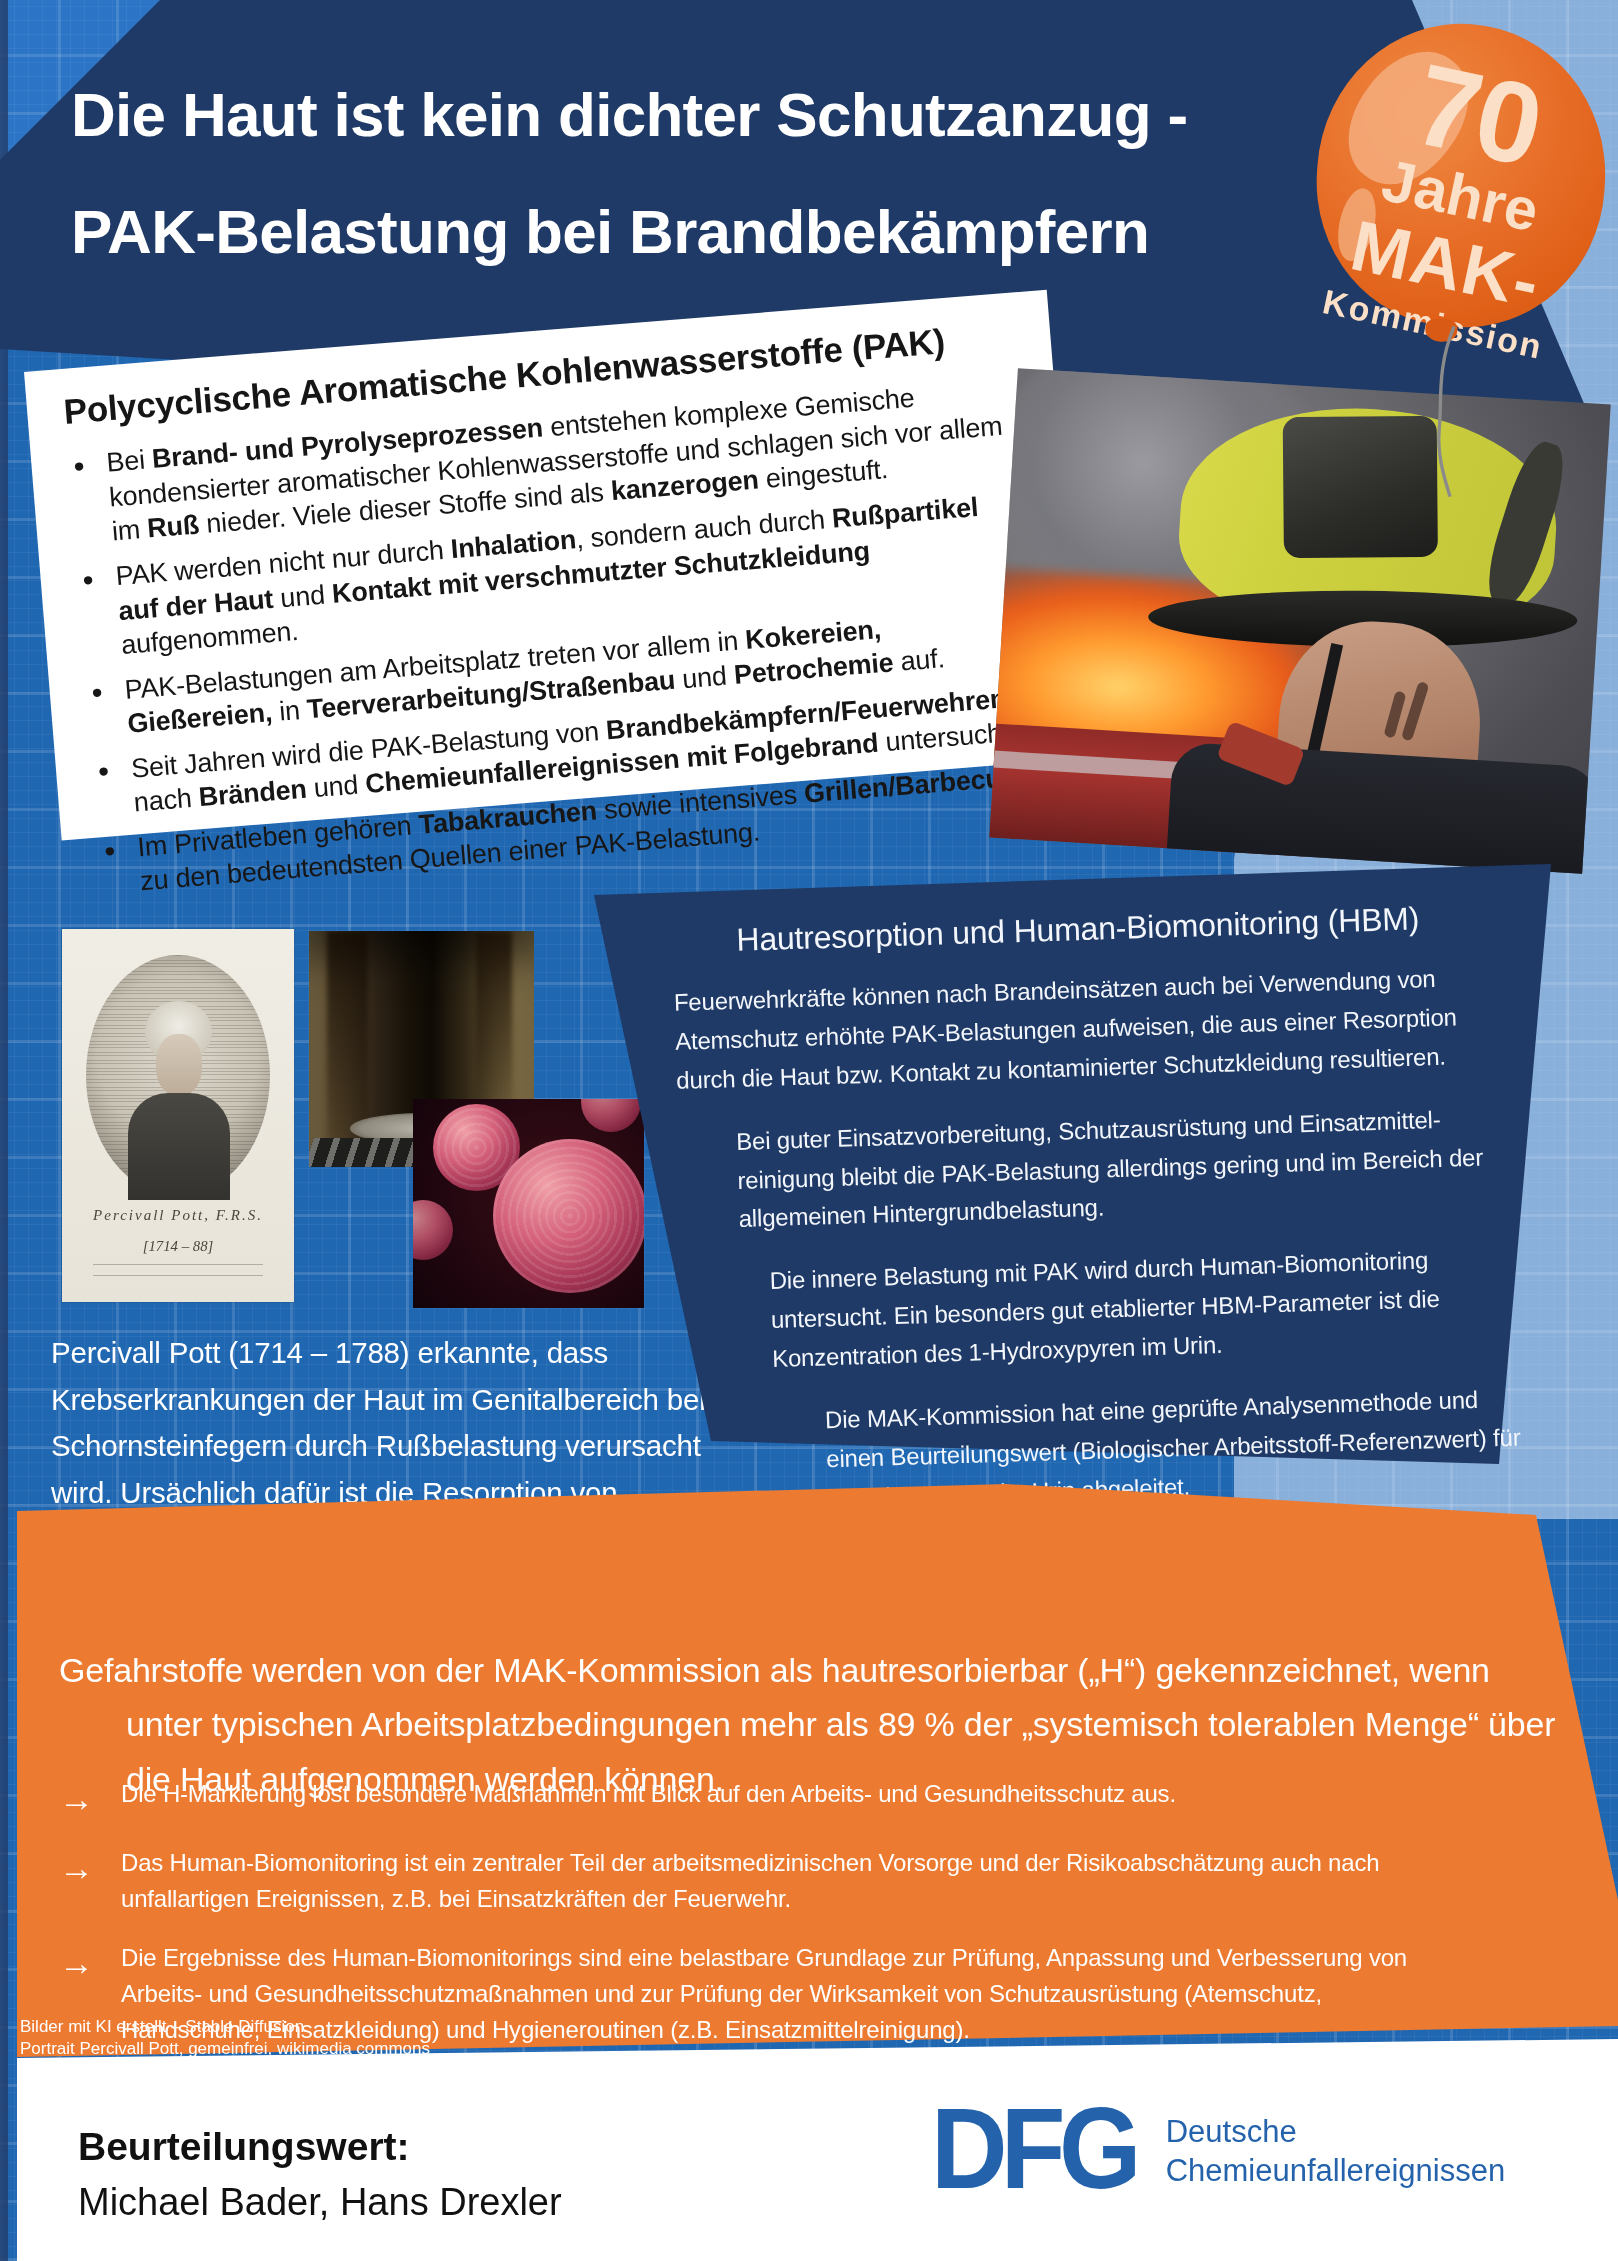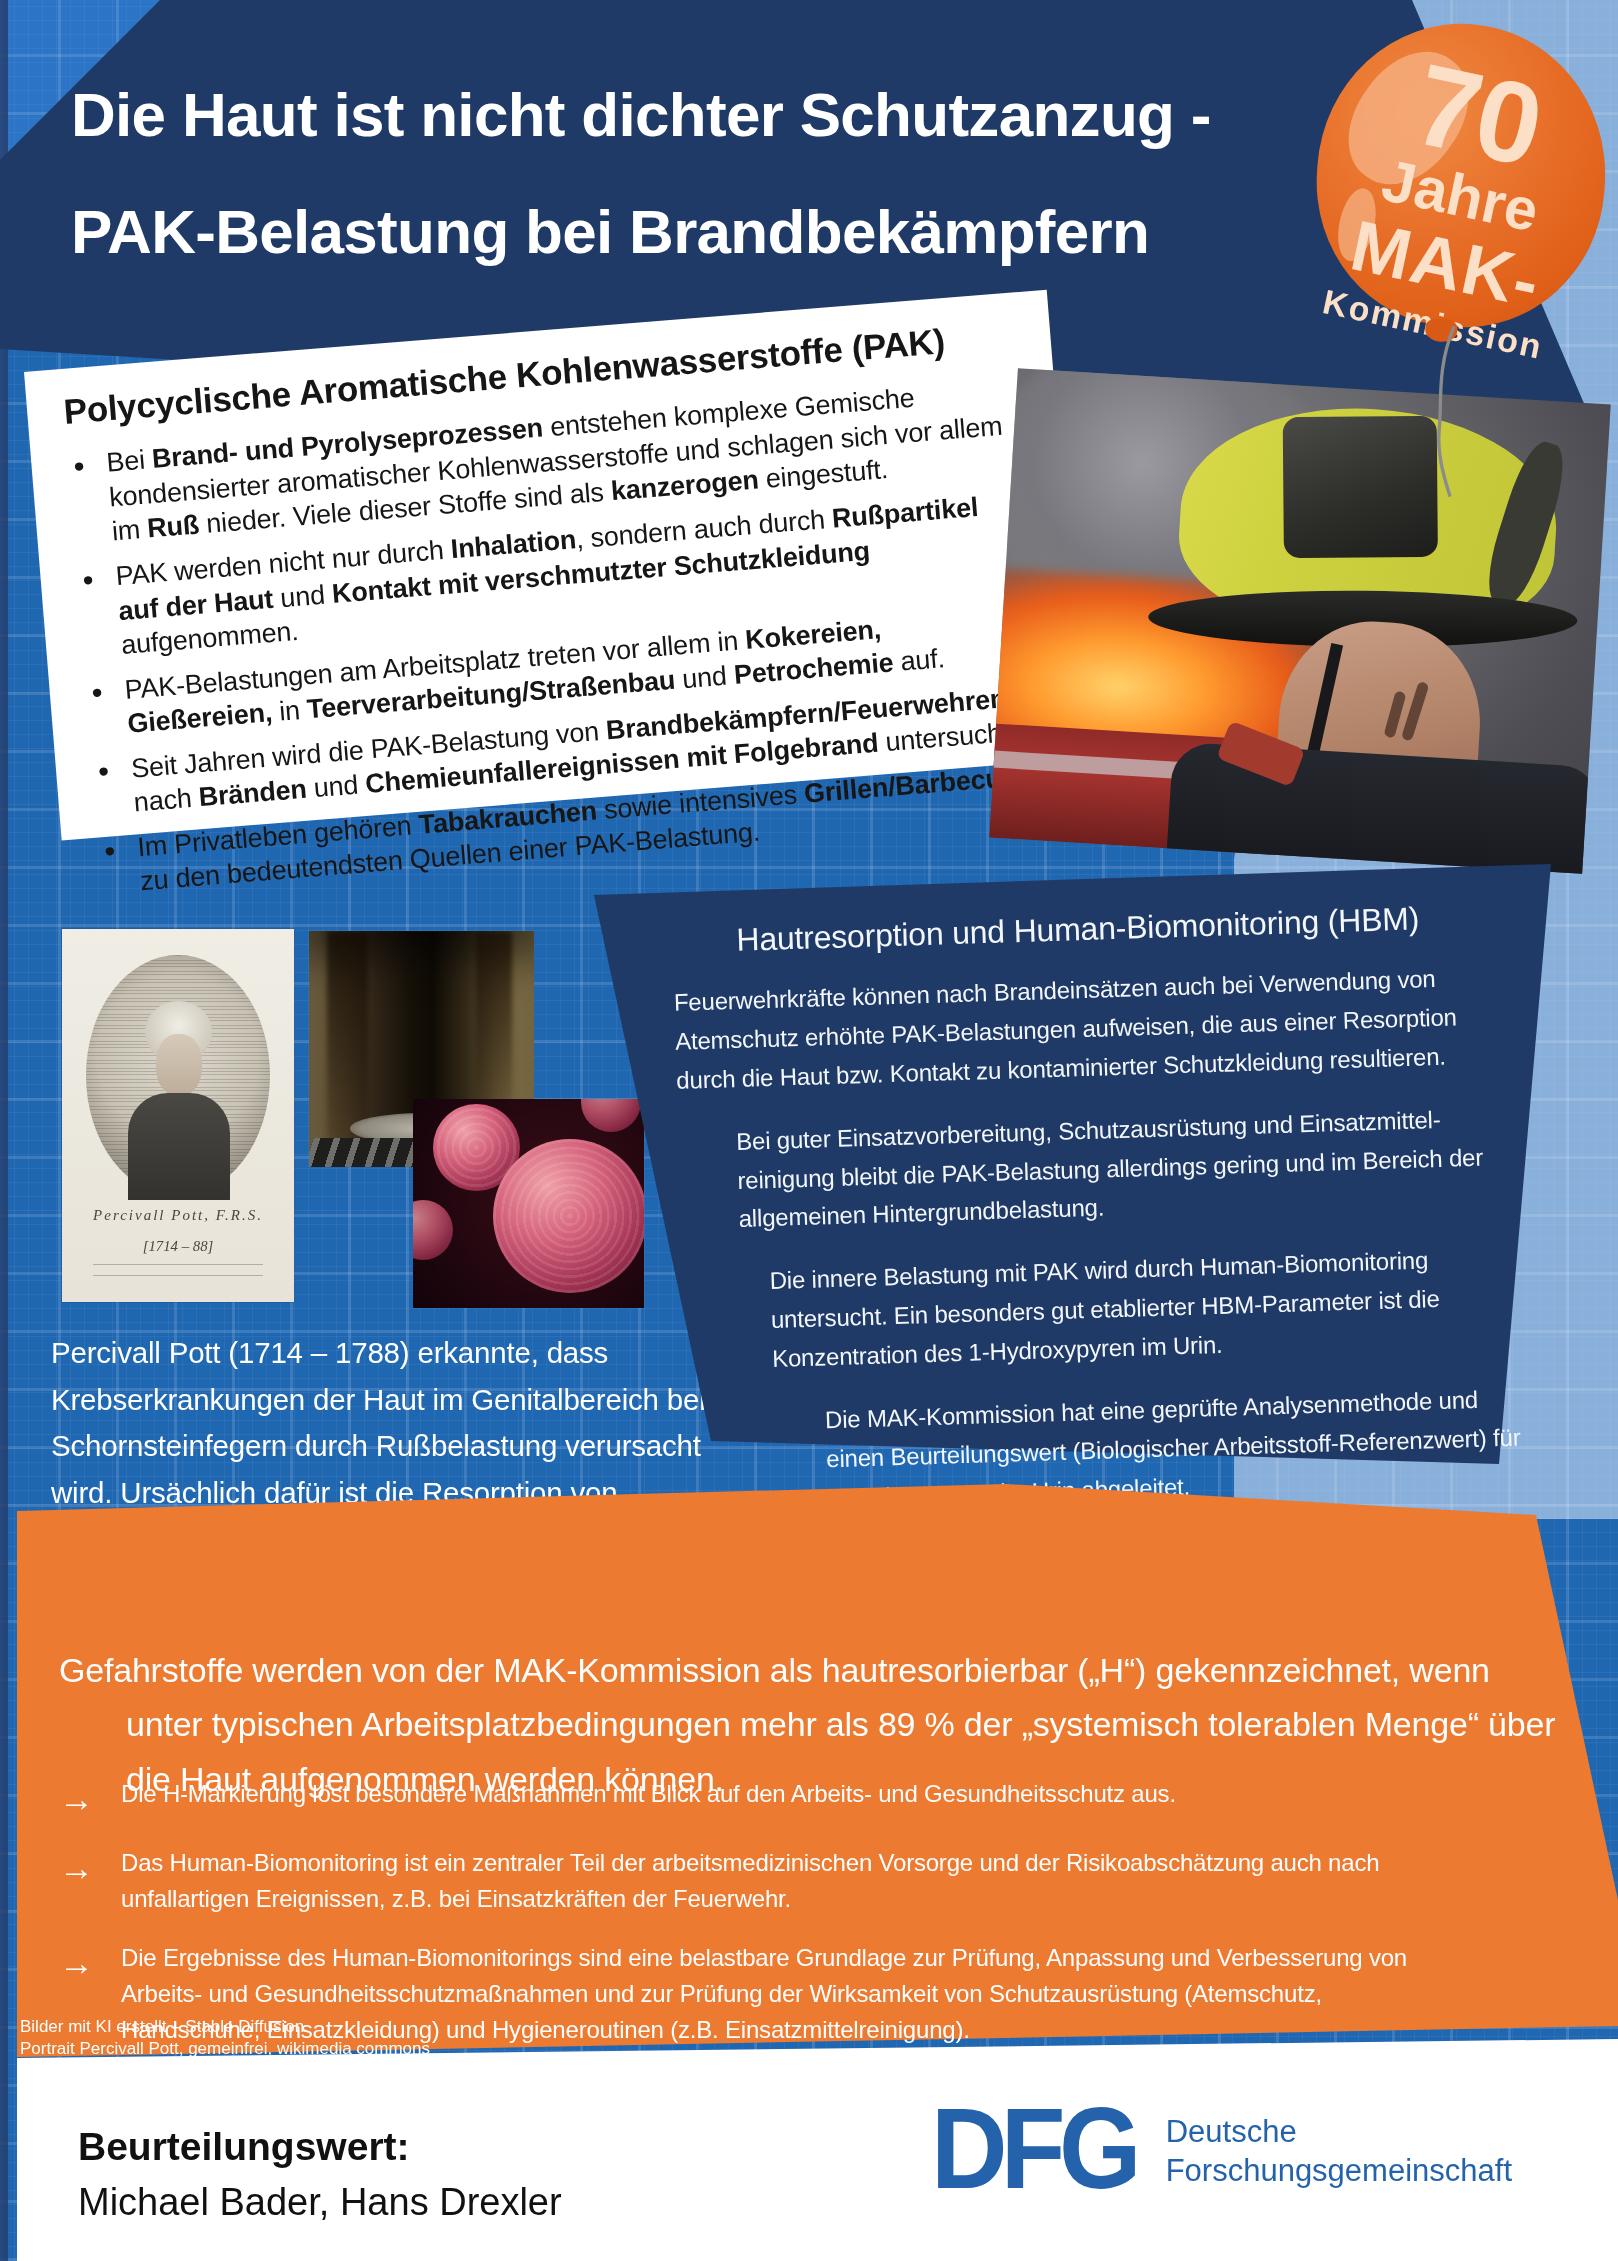--- a/index.html
+++ b/index.html
@@ -169,21 +169,21 @@
 <body>
 
 <div class="poster">
 
   <div class="bg-light"></div>
   <div class="bg-corner"></div>
   <div class="grid"></div>
   <div class="edge-stripe"></div>
 
   <div class="header"></div>
-  <div class="title-line title-1">Die Haut ist nicht dichter Schutzanzug -</div>
+  <div class="title-line title-1">Die Haut ist kein dichter Schutzanzug -</div>
   <div class="title-line title-2">PAK-Belastung bei Brandbekämpfern</div>
 
   <div class="pak-panel">
     <h2 class="pak-heading">Polycyclische Aromatische Kohlenwasserstoffe (PAK)</h2>
     <ul class="pak-bullets">
       <li><span>Bei </span><b>Brand- und Pyrolyseprozessen</b><span> entstehen komplexe Gemische kondensierter aromatischer Kohlenwasserstoffe und schlagen sich vor allem im </span><b>Ruß</b><span> nieder. Viele dieser Stoffe sind als </span><b>kanzerogen</b><span> eingestuft.</span></li>
       <li><span>PAK werden nicht nur durch </span><b>Inhalation</b><span>, sondern auch durch </span><b>Rußpartikel auf der Haut</b><span> und </span><b>Kontakt mit verschmutzter Schutzkleidung</b><span> aufgenommen.</span></li>
       <li><span>PAK-Belastungen am Arbeitsplatz treten vor allem in </span><b>Kokereien, Gießereien,</b><span> in </span><b>Teerverarbeitung/Straßenbau</b><span> und </span><b>Petrochemie</b><span> auf.</span></li>
       <li><span>Seit Jahren wird die PAK-Belastung von </span><b>Brandbekämpfern/Feuerwehren</b><span> nach </span><b>Bränden</b><span> und </span><b>Chemieunfallereignissen mit Folgebrand</b><span> untersucht.</span></li>
       <li><span>Im Privatleben gehören </span><b>Tabakrauchen</b><span> sowie intensives </span><b>Grillen/Barbecue</b><span> zu den bedeutendsten Quellen einer PAK-Belastung.</span></li>
@@ -283,18 +283,18 @@
     <div>Portrait Percivall Pott, gemeinfrei, wikimedia commons</div>
   </div>
 
   <div class="footer"></div>
   <div class="contact-label">Beurteilungswert:</div>
   <div class="contact-names">Michael Bader, Hans Drexler</div>
   <div class="dfg">
     <div class="dfg-mark">DFG</div>
     <div class="dfg-word">
       <div>Deutsche</div>
-      <div>Forschungsgemeinschaft</div>
+      <div>Chemieunfallereignissen</div>
     </div>
   </div>
 
 </div>
 
 
 </body></html>

